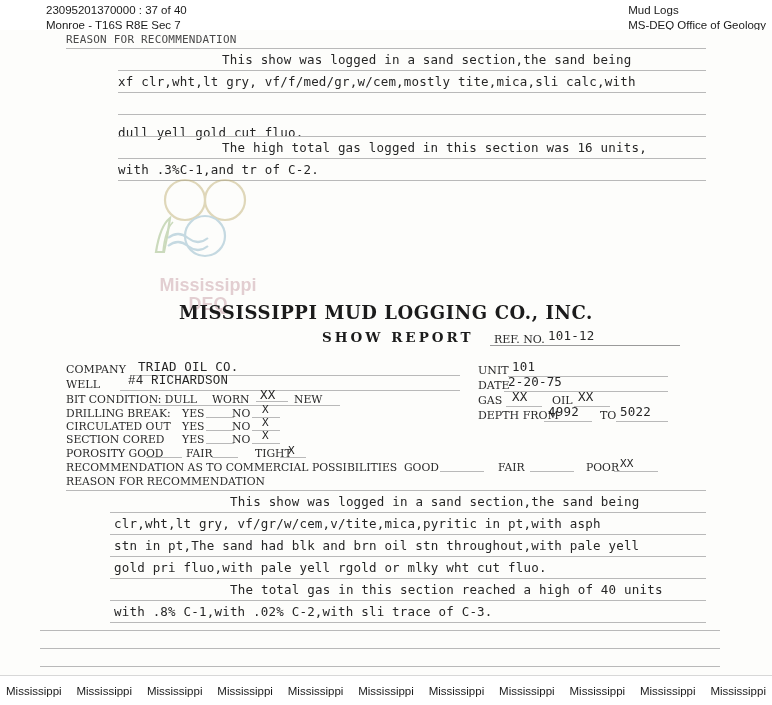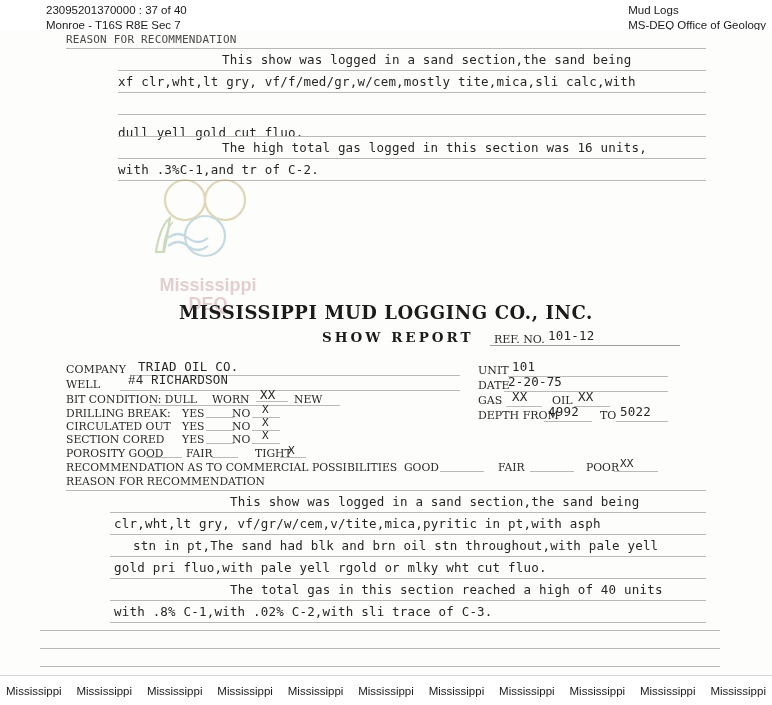--- a/index.html
+++ b/index.html
@@ -280,21 +280,21 @@
   <div class="rule" style="left:544px; top:391px; width:48px;"></div>
   <div class="rule" style="left:616px; top:391px; width:52px;"></div>
 
   <div class="rule" style="left:66px; top:460px; width:640px;"></div>
   <div class="tw" style="left:230px; top:464px;">This show was logged in a sand section,the sand being</div>
 
   <div class="rule" style="left:110px; top:482px; width:596px;"></div>
   <div class="tw" style="left:114px; top:486px;">clr,wht,lt gry, vf/gr/w/cem,v/tite,mica,pyritic in pt,with asph</div>
 
   <div class="rule" style="left:110px; top:504px; width:596px;"></div>
-  <div class="tw" style="left:114px; top:508px;margin-left:19px;">stn in pt,The sand had blk and brn oil stn throughout,with pale yell</div>
+  <div class="tw" style="left:114px; top:508px;">stn in pt,The sand had blk and brn oil stn throughout,with pale yell</div>
 
   <div class="rule" style="left:110px; top:526px; width:596px;"></div>
   <div class="tw" style="left:114px; top:530px;">gold pri fluo,with pale yell rgold or mlky wht cut fluo.</div>
 
   <div class="rule" style="left:110px; top:548px; width:596px;"></div>
   <div class="tw" style="left:230px; top:552px;">The total gas in this section reached a high of 40 units</div>
 
   <div class="rule" style="left:110px; top:570px; width:596px;"></div>
   <div class="tw" style="left:114px; top:574px;">with .8% C-1,with .02% C-2,with sli trace of C-3.</div>
 

